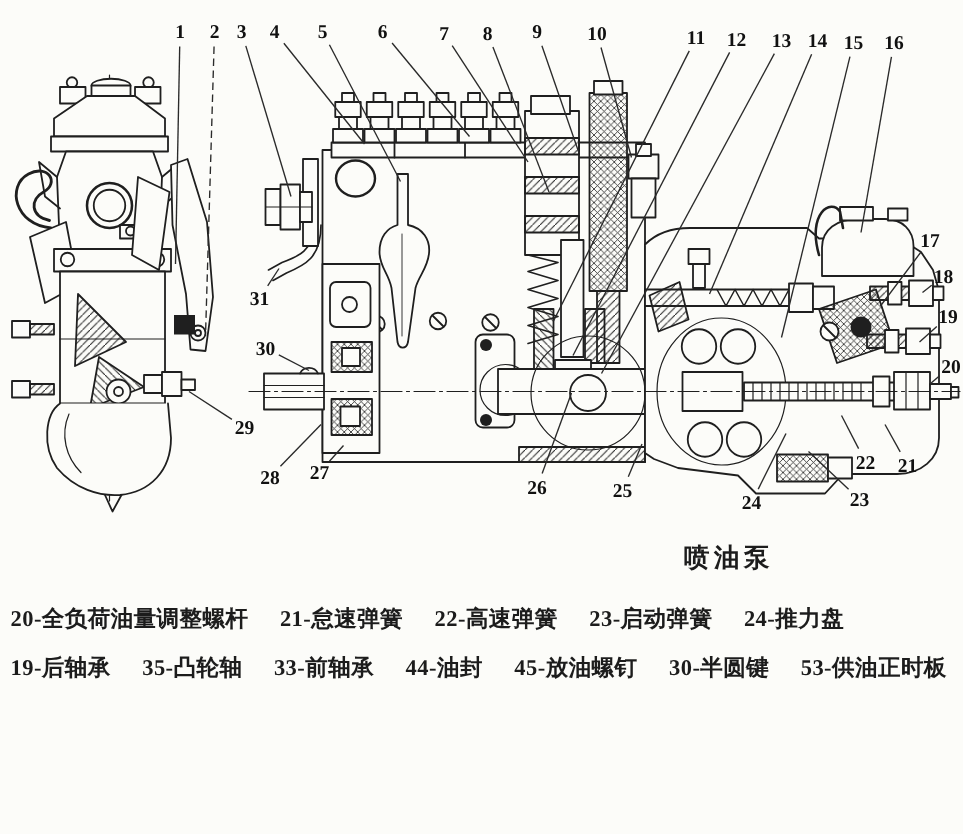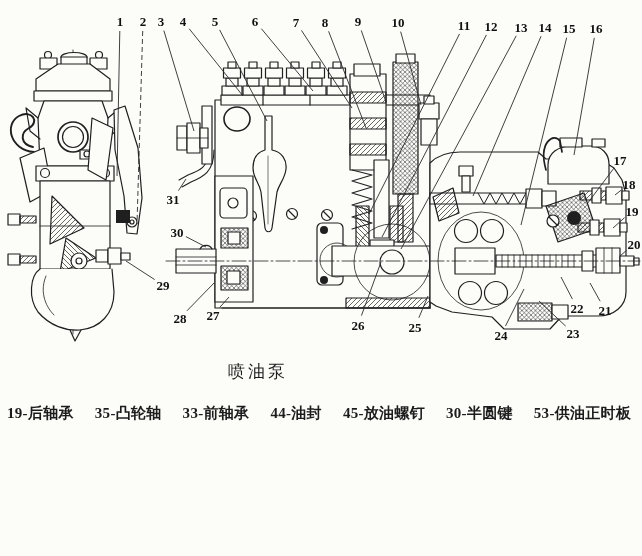--- a/index.html
+++ b/index.html
@@ -12,22 +12,22 @@
   svg .w{fill:#fcfcf9;}
   svg .ink{fill:#1f1f1f;stroke:none;}
   svg .thin{stroke-width:0.8;}
   svg .thick{stroke-width:1.9;}
   svg .cl{stroke:#2a2a2a;stroke-width:0.9;fill:none;}
   svg text.num{
     font-family:"Liberation Serif","DejaVu Serif",serif;font-size:13px;font-weight:700;
     fill:#111;stroke:none;text-anchor:middle;
   }
   .fig-title{
-    position:absolute;left:0;top:360px;width:516px;text-align:center;
-    font-size:17px;font-weight:400;letter-spacing:3px;
+    position:absolute;left:0;top:360px;width:516px;text-align:right;
+    font-size:17px;font-weight:700;letter-spacing:3px;
   }
   .legend{
     position:absolute;left:7px;top:397px;width:630px;
     font-size:15px;font-weight:700;line-height:33px;white-space:nowrap;
   }
   .legend .row{height:33px;}
   .legend .entry{margin-right:21px;letter-spacing:0.3px;}
 </style>
 </head>
 <body>
@@ -304,15 +304,16 @@
         <line x1="185.8821764315595" y1="236.59422918873767" x2="206" y2="247" class="cl"></line>
         <text x="177" y="236.5" class="num">30</text>
         <line x1="178.44988350595415" y1="190.61556383699363" x2="186" y2="179" class="cl"></line>
         <text x="173" y="203.5" class="num">31</text>
       </g>
   </svg>
 
   <div class="fig-title">喷油泵</div>
 
   <div class="legend" id="legend">
+      <div class="row"><span class="entry">20-全负荷油量调整螺杆</span><span class="entry">21-怠速弹簧</span><span class="entry">22-高速弹簧</span><span class="entry">23-启动弹簧</span><span class="entry">24-推力盘</span></div>
       <div class="row"><span class="entry">19-后轴承</span><span class="entry">35-凸轮轴</span><span class="entry">33-前轴承</span><span class="entry">44-油封</span><span class="entry">45-放油螺钉</span><span class="entry">30-半圆键</span><span class="entry">53-供油正时板</span></div>
     </div>
 </div>
 
 </body></html>

